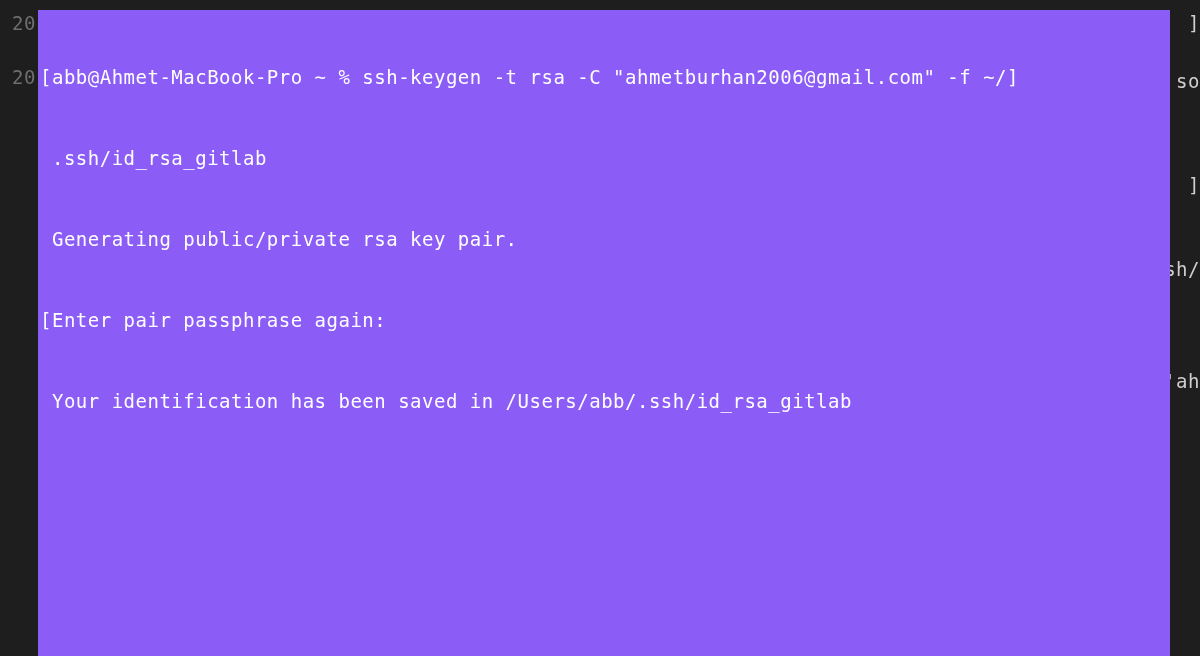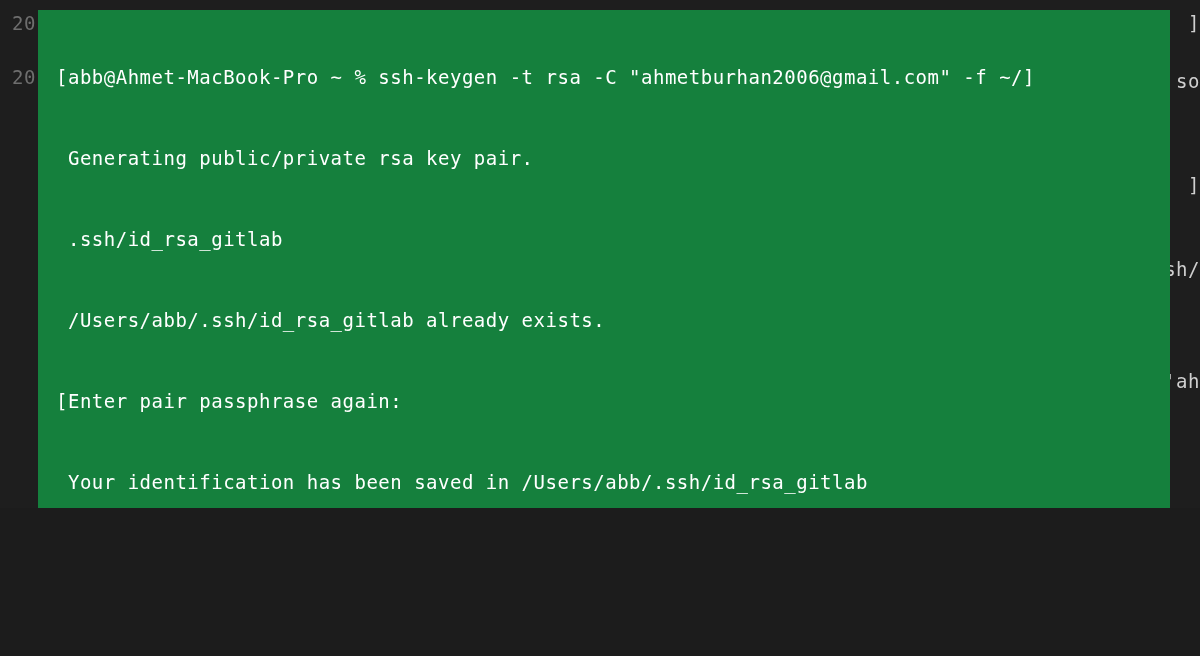--- a/index.html
+++ b/index.html
@@ -12,21 +12,21 @@
     font-family: "Menlo", "Consolas", "DejaVu Sans Mono", monospace;
     font-size: 19px;
     line-height: 27px;
     letter-spacing: 0.5px;
     color: #dcdcdc;
     font-weight: 500;
   }
   .stage {
     position: relative;
     width: 1200px;
-    height: 508px;
+    height: 656px;
   }
   .bg-editor {
     position: absolute;
     left: 0; right: 0; top: 0; bottom: 0;
     background: #1e1e1e;
     color: #4b4b4b;
     font-size: 19px;
   }
   .bg-gutter {
     position: absolute;
@@ -47,23 +47,23 @@
     width: 28px;
     color: #cfcfcf;
   }
   .bg-right div { position: absolute; right: 0; white-space: nowrap; }
   .terminal {
     position: absolute;
     left: 38px;
     top: 10px;
     right: 30px;
     bottom: 0;
-    background: #15803d;
+    background: #8b5cf6;
     color: #ffffff;
-    padding: 0 18px;
+    padding: 0 2px;
     white-space: pre;
     overflow: hidden;
   }
   .terminal .line {
     white-space: pre;
     font-variant-ligatures: none;
   }
 </style>
 </head>
 <body>
@@ -79,23 +79,22 @@
       <div style="top:10px">]</div>
       <div style="top:68px">so</div>
       <div style="top:172px">]</div>
       <div style="top:256px">sh/</div>
       <div style="top:368px">'ah</div>
     </div>
   </div>
 
   <div class="terminal">
     <div class="line">[abb@Ahmet-MacBook-Pro ~ % ssh-keygen -t rsa -C "ahmetburhan2006@gmail.com" -f ~/]</div>
+    <div class="line"> .ssh/id_rsa_gitlab</div>
     <div class="line"> Generating public/private rsa key pair.</div>
-    <div class="line"> .ssh/id_rsa_gitlab</div>
-    <div class="line"> /Users/abb/.ssh/id_rsa_gitlab already exists.</div>
     <div class="line">[Enter pair passphrase again:</div>
     <div class="line"> Your identification has been saved in /Users/abb/.ssh/id_rsa_gitlab</div>
     
     
     
     
     
     
     
     

